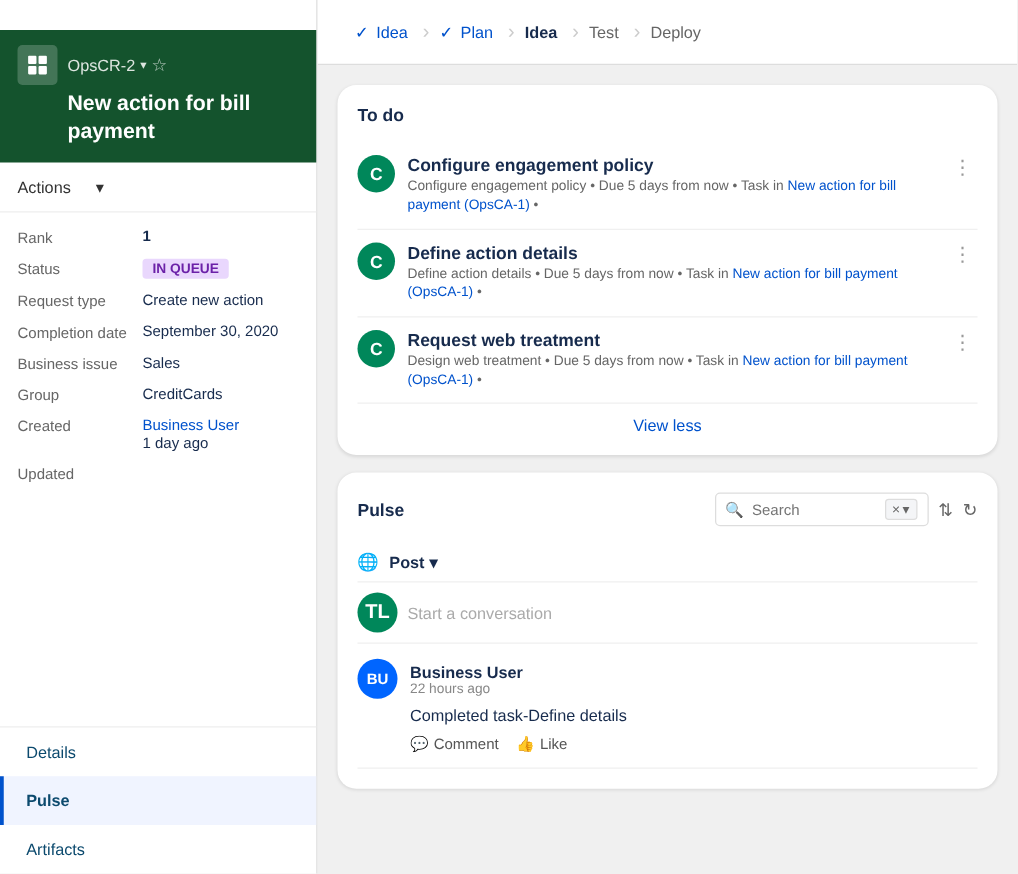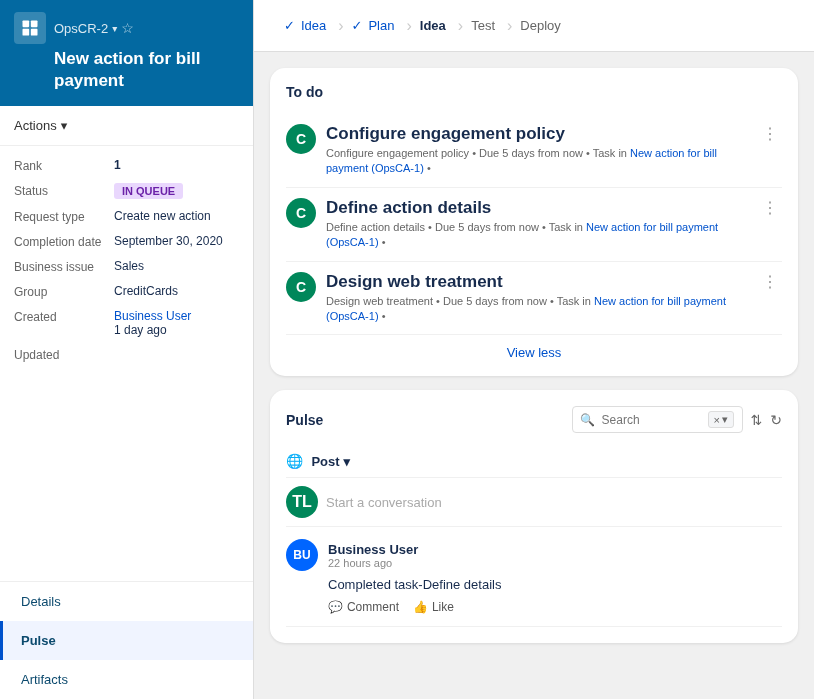--- a/index.html
+++ b/index.html
@@ -1,31 +1,31 @@
 <!DOCTYPE html>
 <html><head>
   <meta charset="utf-8">
   <style>
     * { box-sizing: border-box; margin: 0; padding: 0; }
     body { font-family: -apple-system, BlinkMacSystemFont, 'Segoe UI', Arial, sans-serif; font-size: 13px; background: #f0f0f0; display: flex; width: 814px; height: 699px; overflow: hidden; }
 
     
     .sidebar { width: 254px; min-width: 254px; background: #fff; display: flex; flex-direction: column; border-right: 1px solid #ddd; }
 
-    .sidebar-header { background: #0369a1; color: #fff; padding: 12px 14px 14px; }
+    .sidebar-header { background: #14532d; color: #fff; padding: 12px 14px 14px; margin-top: 24px; }
     .sidebar-header-top { display: flex; align-items: center; gap: 8px; margin-bottom: 4px; }
     .sidebar-logo { width: 32px; height: 32px; background: rgba(255,255,255,0.2); border-radius: 4px; display: flex; align-items: center; justify-content: center; }
     .sidebar-logo svg { width: 20px; height: 20px; fill: #fff; }
     .sidebar-project { display: flex; align-items: center; gap: 4px; font-size: 13px; color: rgba(255,255,255,0.85); }
     .chevron-icon { font-size: 10px; }
     .star-icon { margin-left: auto; font-size: 14px; opacity: 0.8; }
     .sidebar-title { font-size: 17px; font-weight: 600; color: #fff; line-height: 1.3; padding-left: 40px; }
 
     .sidebar-actions { padding: 10px 14px; border-bottom: 1px solid #eee; }
-    .actions-btn { display: flex; align-items: center; gap: 4px; font-size: 13px; color: #333; cursor: pointer; background: none; border: none; padding: 2px 0; }
+    .actions-btn { display: flex; align-items: center; gap: 20px; font-size: 13px; color: #333; cursor: pointer; background: none; border: none; padding: 2px 0; }
 
     .sidebar-meta { padding: 12px 14px; flex: 1; overflow-y: auto; }
     .meta-row { display: flex; margin-bottom: 10px; }
     .meta-label { color: #666; font-size: 12px; width: 100px; min-width: 100px; padding-top: 1px; }
     .meta-value { color: #172b4d; font-size: 12px; flex: 1; }
     .meta-value.rank { font-weight: 600; }
     .meta-value a { color: #0052cc; text-decoration: none; }
     .status-badge { display: inline-block; background: #e9d7fd; color: #6b21a8; font-size: 11px; font-weight: 600; padding: 2px 8px; border-radius: 3px; }
 
     .sidebar-nav { border-top: 1px solid #eee; }
@@ -47,21 +47,21 @@
     .content-area { flex: 1; overflow-y: auto; padding: 16px; background: #f0f0f0; display: flex; flex-direction: column; gap: 14px; }
 
     
     .card { background: #fff; border-radius: 15px; padding: 16px; box-shadow: 0 1px 3px rgba(0,0,0,0.1); }
     .card-title { font-size: 14px; font-weight: 600; color: #172b4d; margin-bottom: 14px; }
 
     .task-item { display: flex; align-items: flex-start; gap: 10px; padding: 10px 0; border-bottom: 1px solid #f0f0f0; }
     .task-item:last-of-type { border-bottom: none; }
     .task-avatar { width: 30px; height: 30px; border-radius: 50%; background: #00875a; color: #fff; font-size: 14px; font-weight: 700; display: flex; align-items: center; justify-content: center; flex-shrink: 0; }
     .task-content { flex: 1; }
-    .task-title { font-size: 17px; font-weight: 600; color: #172b4d; margin-bottom: 2px; }
+    .task-title { font-size: 14px; font-weight: 600; color: #172b4d; margin-bottom: 2px; }
     .task-subtitle { font-size: 11px; color: #666; line-height: 1.4; }
     .task-subtitle a { color: #0052cc; text-decoration: none; }
     .task-menu { color: #999; cursor: pointer; font-size: 16px; padding: 0 4px; }
 
     .view-less { text-align: center; margin-top: 10px; color: #0052cc; font-size: 13px; cursor: pointer; }
 
     
     .pulse-header { display: flex; align-items: center; justify-content: space-between; margin-bottom: 12px; }
     .pulse-title { font-size: 14px; font-weight: 600; color: #172b4d; }
     .pulse-tools { display: flex; align-items: center; gap: 8px; }
@@ -226,21 +226,21 @@
             <a href="#">New action for bill payment (OpsCA-1)</a>
             <span>•</span>
           </div>
         </div>
         <span class="task-menu">⋮</span>
       </div>
 
       <div class="task-item">
         <div class="task-avatar">C</div>
         <div class="task-content">
-          <div class="task-title">Design web treatment</div>
+          <div class="task-title">Request web treatment</div>
           <div class="task-subtitle">
             <span>Design web treatment • Due 5 days from now • Task in</span>
             <a href="#">New action for bill payment (OpsCA-1)</a>
             <span>•</span>
           </div>
         </div>
         <span class="task-menu">⋮</span>
       </div>
 
       <div class="view-less">View less</div>

